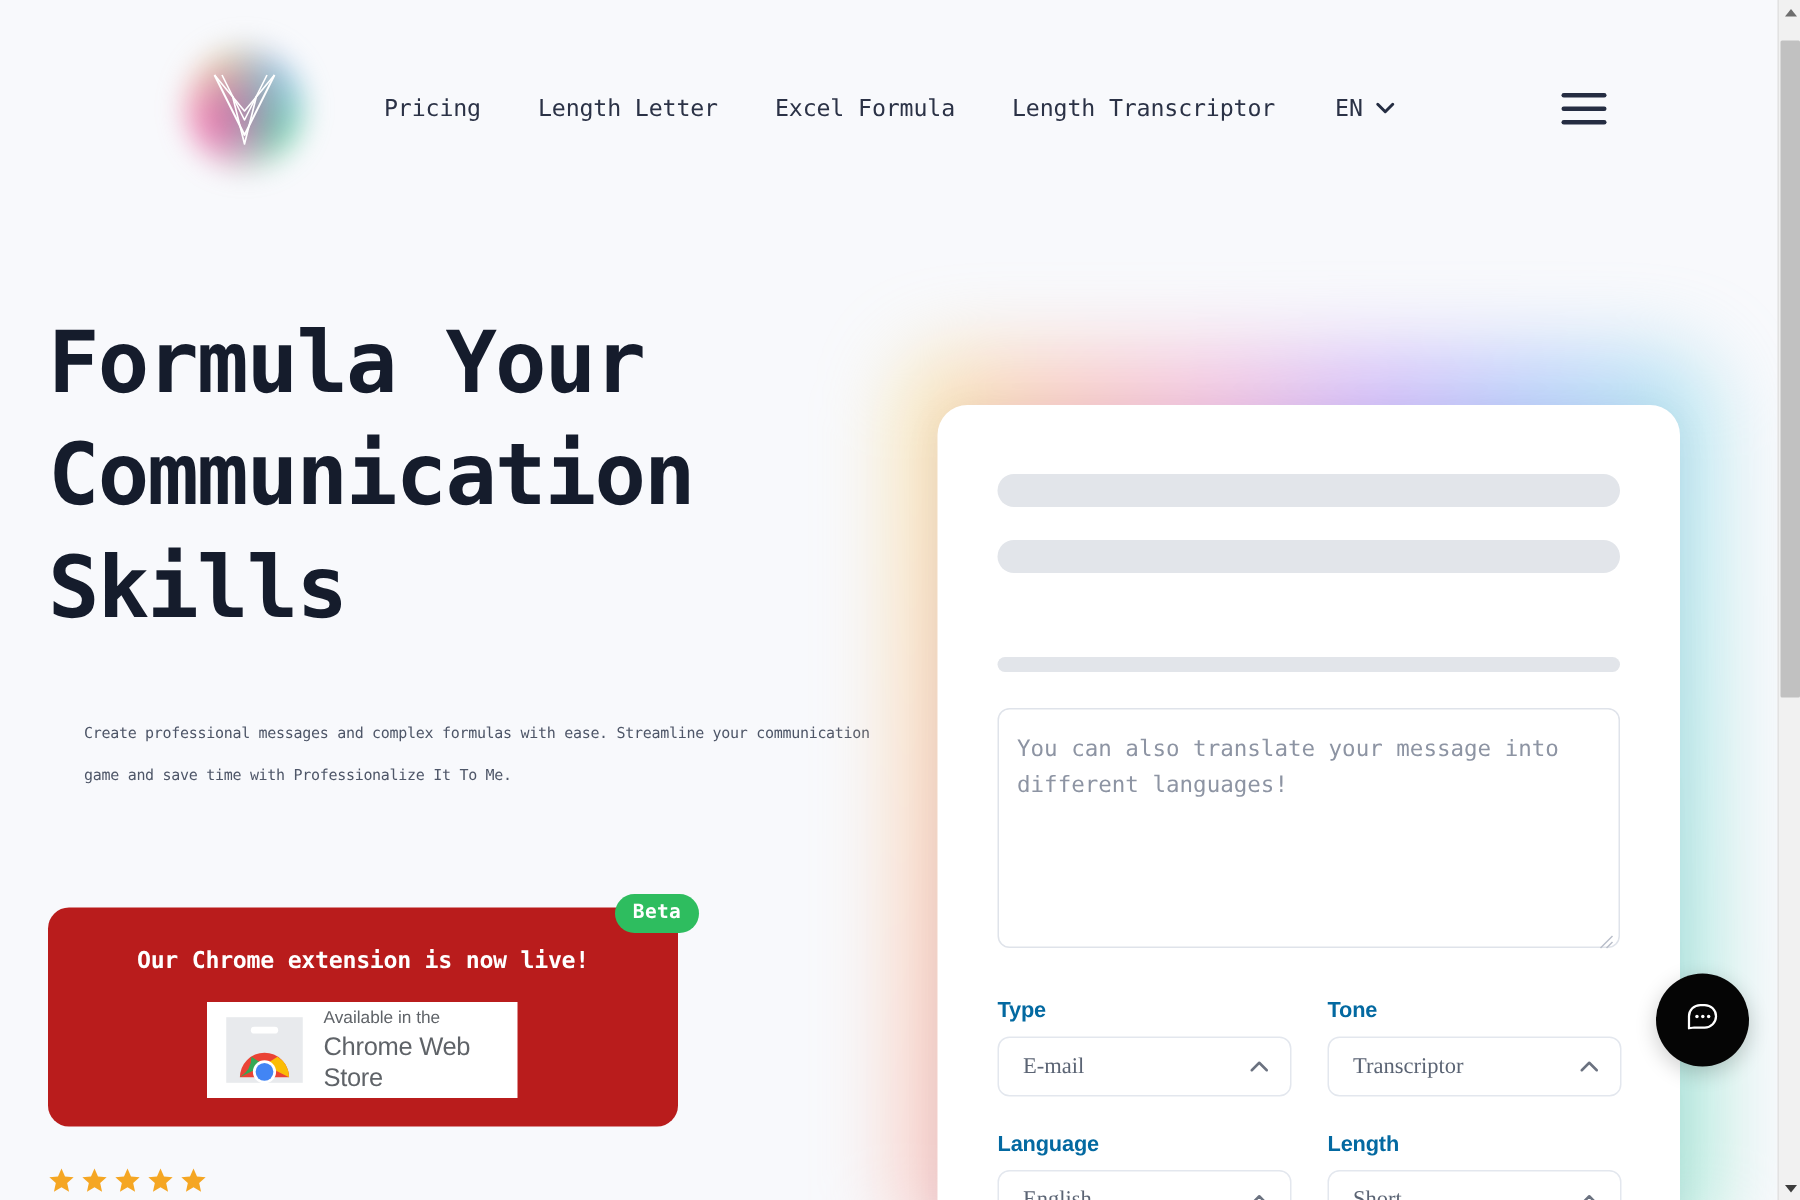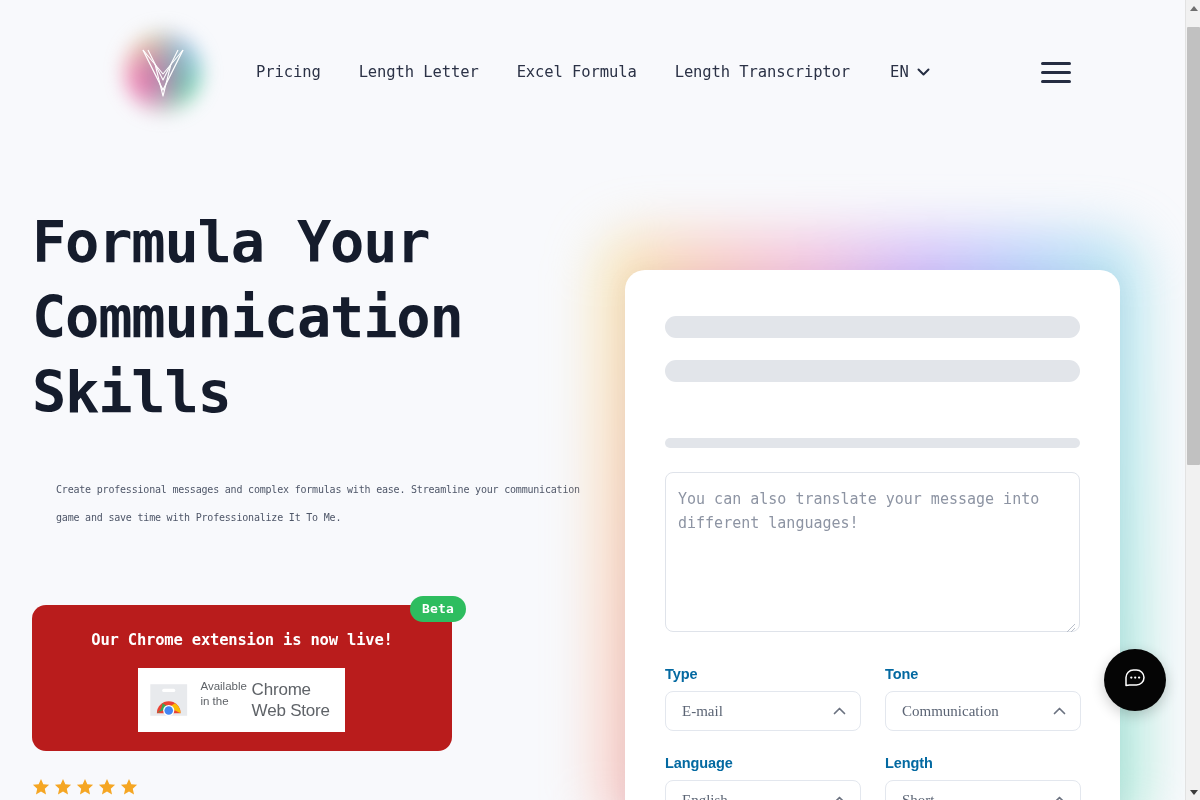--- a/index.html
+++ b/index.html
@@ -183,21 +183,21 @@
     top: 63px;
     width: 207px;
     height: 64px;
     background: #ffffff;
     display: flex;
     align-items: center;
     gap: 12px;
     padding-left: 11px;
     cursor: pointer;
   }
-  .cws-text { display: flex; flex-direction: row; justify-content: center; }
+  .cws-text { display: flex; flex-direction: column; justify-content: center; }
   .cws-top {
     font-family: "Liberation Sans", sans-serif;
     font-size: 11.5px;
     color: #5f6368;
     line-height: 15px;
   }
   .cws-bottom {
     font-family: "Liberation Sans", sans-serif;
     font-size: 17px;
     color: #5f6368;
@@ -470,21 +470,21 @@
           <span class="select-value">E-mail</span>
           <svg width="13" height="8" viewBox="0 0 13 8" fill="none">
             <path d="M1.5 6.5 L6.5 1.5 L11.5 6.5" stroke="#6b7280" stroke-width="1.7" stroke-linecap="round" stroke-linejoin="round"></path>
           </svg>
         </div>
       </div>
 
       <div>
         <div class="field-label">Tone</div>
         <div class="select-box">
-          <span class="select-value">Communication</span>
+          <span class="select-value">Transcriptor</span>
           <svg width="13" height="8" viewBox="0 0 13 8" fill="none">
             <path d="M1.5 6.5 L6.5 1.5 L11.5 6.5" stroke="#6b7280" stroke-width="1.7" stroke-linecap="round" stroke-linejoin="round"></path>
           </svg>
         </div>
       </div>
 
       <div>
         <div class="field-label">Language</div>
         <div class="select-box">
           <span class="select-value">English</span>

